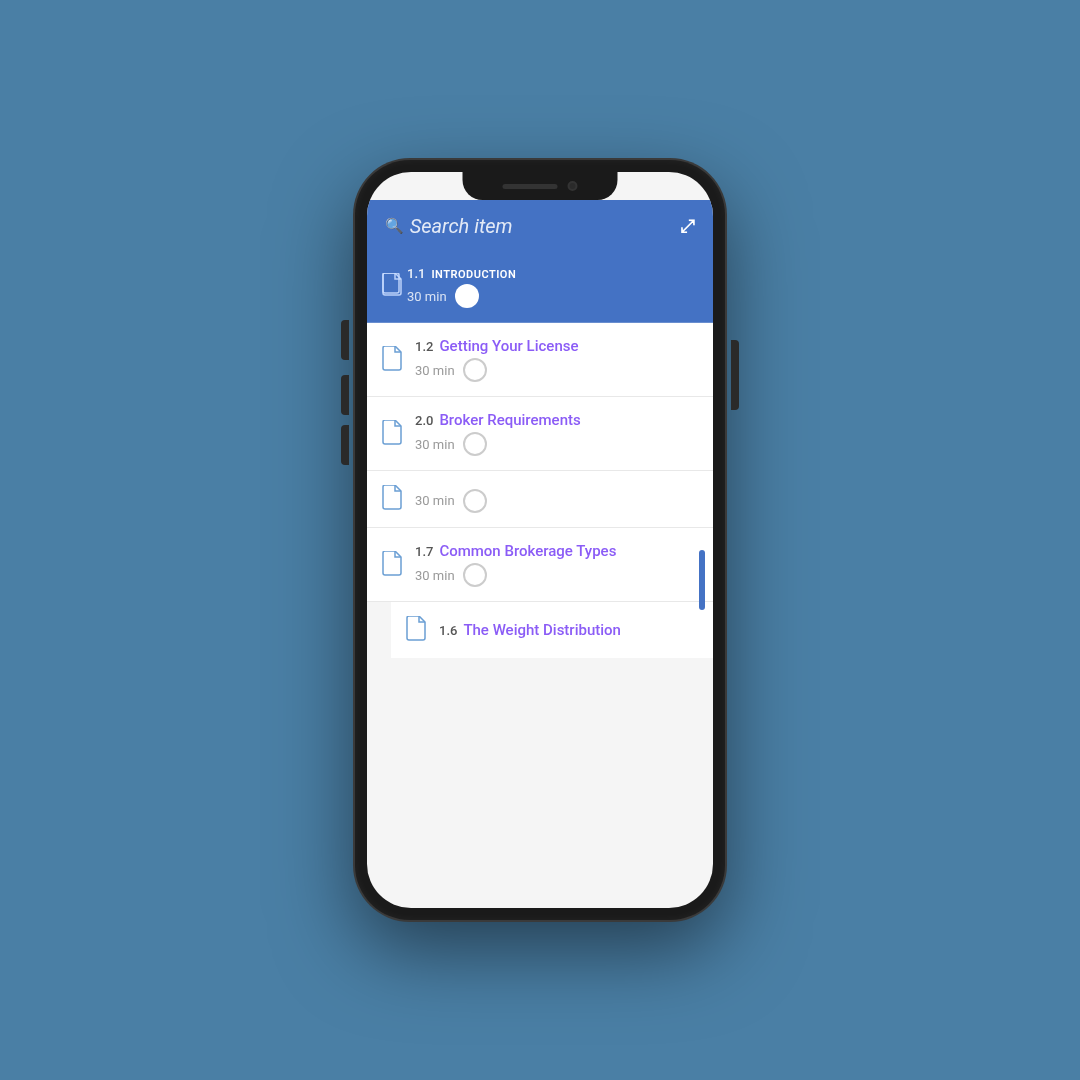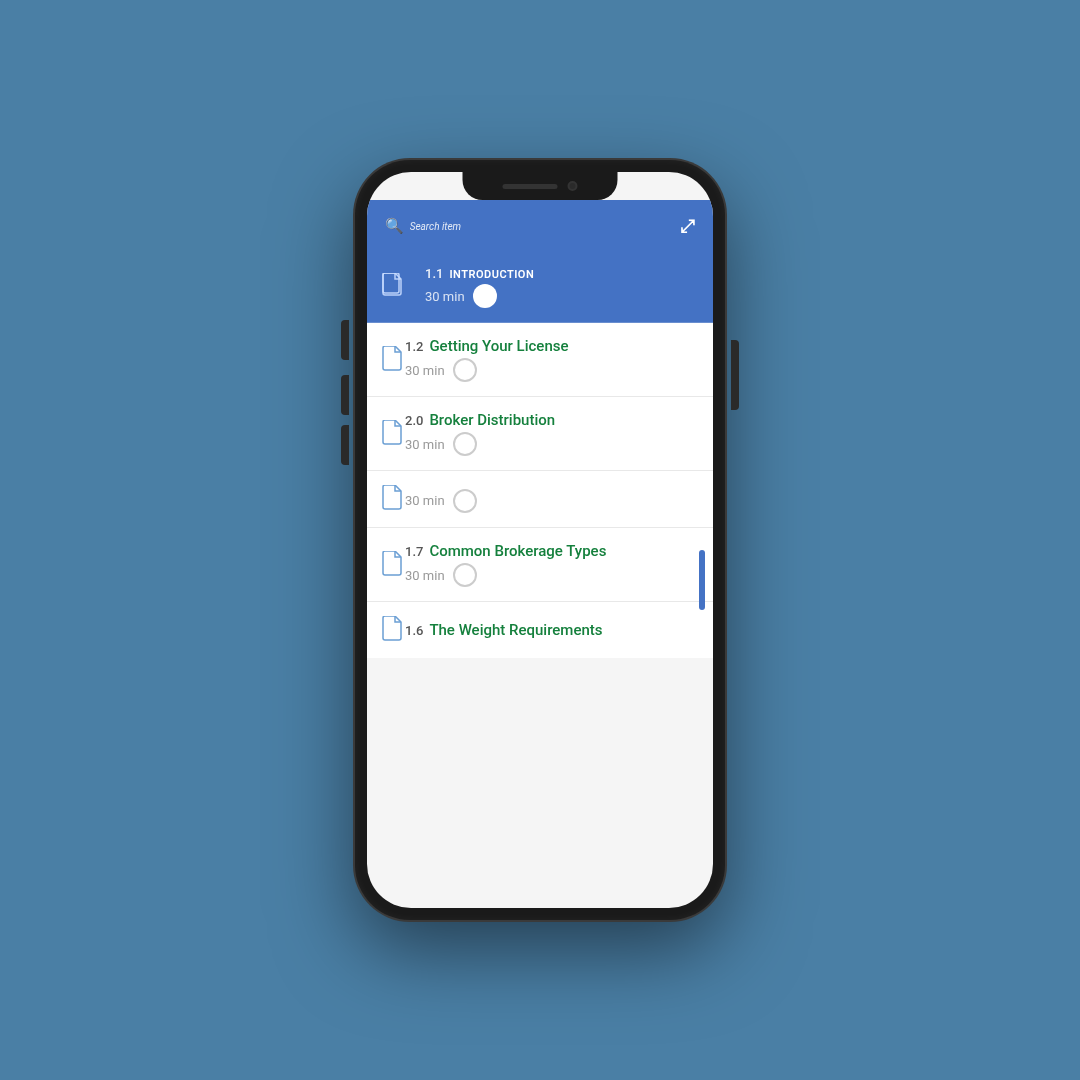--- a/index.html
+++ b/index.html
@@ -116,46 +116,47 @@
       flex: 1;
     }
 
     .search-icon {
       color: rgba(255,255,255,0.85);
       font-size: 15px;
     }
 
     .search-placeholder {
       color: rgba(255,255,255,0.85);
-      font-size: 10px;
+      font-size: 20px;
       font-style: italic;
       font-weight: 400;
     }
 
     .expand-icon {
       color: white;
       font-size: 18px;
       font-weight: bold;
     }
 
     
     .course-item-active {
       background: #4472c4;
       padding: 14px 18px 14px 14px;
       display: flex;
       align-items: center;
-      gap: 20px;
+      gap: 2px;
       border-bottom: 1px solid rgba(255,255,255,0.2);
     }
 
     .course-item {
       background: white;
       padding: 14px 18px 14px 14px;
       display: flex;
       align-items: center;
+      gap: 10px;
       border-bottom: 1px solid #e8e8e8;
       text-align: center;
     }
 
     .doc-icon {
       width: 24px;
       height: 28px;
       flex-shrink: 0;
     }
 
@@ -185,21 +186,21 @@
     .item-title-active {
       font-size: 11px;
       font-weight: 600;
       color: white;
       letter-spacing: 0.5px;
     }
 
     .item-title {
       font-size: 15px;
       font-weight: 500;
-      color: #15803d;
+      color: #8b5cf6;
     }
 
     .item-meta-active {
       display: flex;
       align-items: center;
       gap: 8px;
       margin-top: 3px;
     }
 
     .item-meta {
@@ -324,21 +325,21 @@
         <div class="course-item">
           <div class="doc-icon">
             <svg viewBox="0 0 24 28" fill="none" xmlns="http://www.w3.org/2000/svg">
               <path d="M2 2 Q2 0 4 0 L14 0 L20 6 L20 22 Q20 24 18 24 L4 24 Q2 24 2 22 Z" fill="none" stroke="#6b9fd4" stroke-width="1.5"></path>
               <path d="M14 0 L14 6 L20 6" fill="none" stroke="#6b9fd4" stroke-width="1.5"></path>
             </svg>
           </div>
           <div class="item-content">
             <div class="header-row">
               <span class="item-number-dark">2.0</span>
-              <span class="item-title">Broker Distribution</span>
+              <span class="item-title">Broker Requirements</span>
             </div>
             <div class="item-meta">
               <span class="item-duration">30 min</span>
               <div class="circle-check"></div>
             </div>
           </div>
         </div>
 
         <div class="course-item">
           <div class="doc-icon">
@@ -367,31 +368,31 @@
               <span class="item-number-dark">1.7</span>
               <span class="item-title">Common Brokerage Types</span>
             </div>
             <div class="item-meta">
               <span class="item-duration">30 min</span>
               <div class="circle-check"></div>
             </div>
           </div>
         </div>
 
-        <div class="course-item" style="border-bottom: none;">
+        <div class="course-item" style="border-bottom: none; margin-left: 24px;">
           <div class="doc-icon">
             <svg viewBox="0 0 24 28" fill="none" xmlns="http://www.w3.org/2000/svg">
               <path d="M2 2 Q2 0 4 0 L14 0 L20 6 L20 22 Q20 24 18 24 L4 24 Q2 24 2 22 Z" fill="none" stroke="#6b9fd4" stroke-width="1.5"></path>
               <path d="M14 0 L14 6 L20 6" fill="none" stroke="#6b9fd4" stroke-width="1.5"></path>
             </svg>
           </div>
           <div class="item-content">
             <div class="header-row">
               <span class="item-number-dark">1.6</span>
-              <span class="item-title">The Weight Requirements</span>
+              <span class="item-title">The Weight Distribution</span>
             </div>
           </div>
         </div>
 
         <div class="scroll-indicator"></div>
       </div>
     </div>
   </div>
 </div>
 

